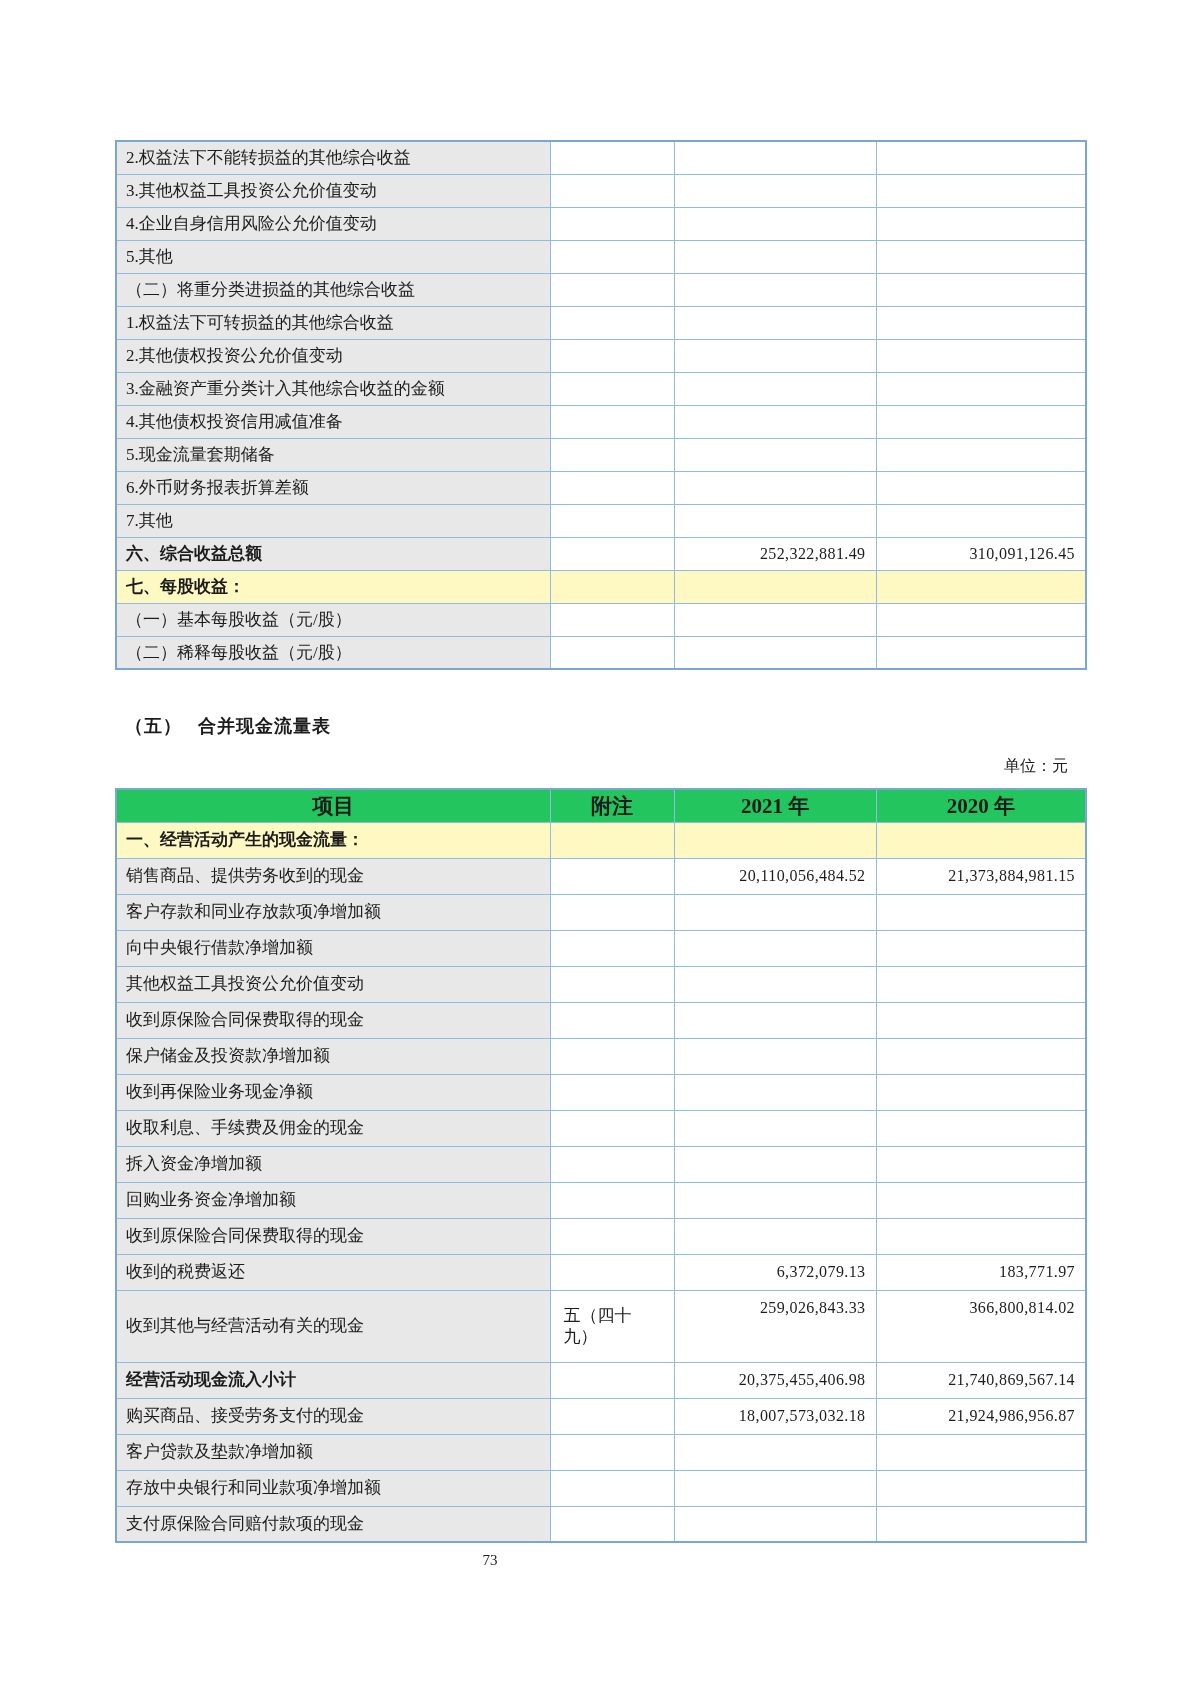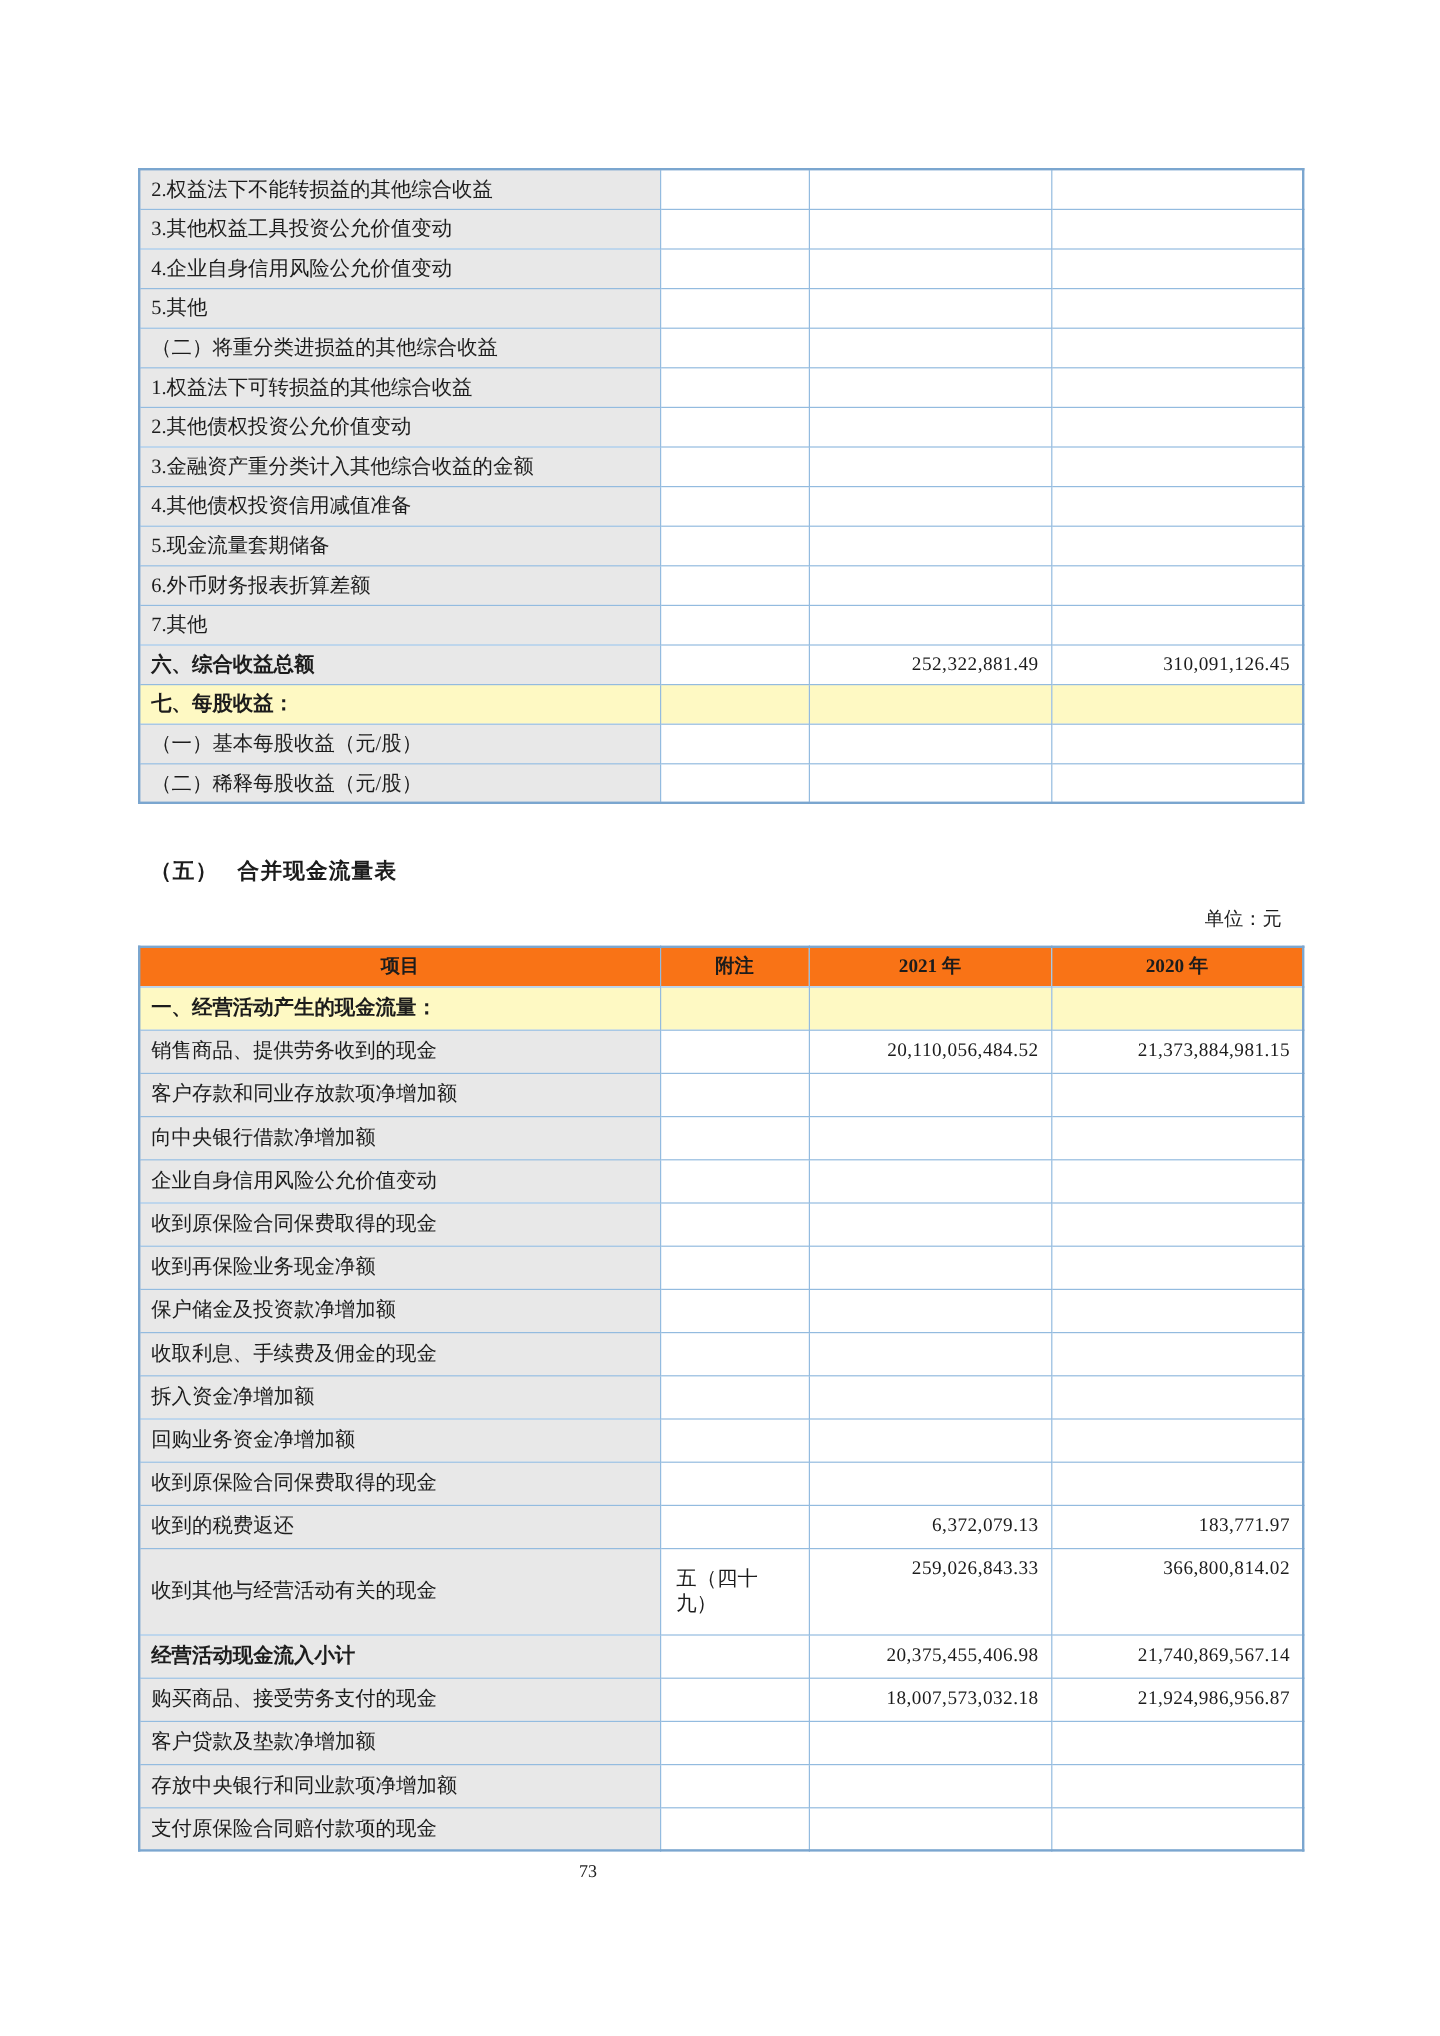--- a/index.html
+++ b/index.html
@@ -21,25 +21,25 @@
     font-size:17px;
     border:2px solid #7ba6cf;
   }
   .fin-table td, .fin-table th {
     border:1px solid #93bbdf;
     vertical-align:middle;
     overflow:hidden;
     line-height:1.25;
   }
   .fin-table th {
-    background:#f97316;
+    background:#22c55e;
     font-weight:bold;
     text-align:center;
     height:33px;
-    font-size:16px;
+    font-size:21px;
   }
   .item {
     background:#e8e8e8;
     text-align:left;
     padding:2px 6px 2px 9px;
   }
   .note { padding:2px 13px; }
   .num  {
     text-align:right;
     padding:2px 10px 2px 2px;
@@ -230,39 +230,39 @@
         <td class="num"></td>
         <td class="num"></td>
       </tr>
       <tr>
         <td class="item">向中央银行借款净增加额</td>
         <td class="note"></td>
         <td class="num"></td>
         <td class="num"></td>
       </tr>
       <tr>
-        <td class="item">企业自身信用风险公允价值变动</td>
+        <td class="item">其他权益工具投资公允价值变动</td>
         <td class="note"></td>
         <td class="num"></td>
         <td class="num"></td>
       </tr>
       <tr>
         <td class="item">收到原保险合同保费取得的现金</td>
         <td class="note"></td>
         <td class="num"></td>
         <td class="num"></td>
       </tr>
       <tr>
+        <td class="item">保户储金及投资款净增加额</td>
+        <td class="note"></td>
+        <td class="num"></td>
+        <td class="num"></td>
+      </tr>
+      <tr>
         <td class="item">收到再保险业务现金净额</td>
-        <td class="note"></td>
-        <td class="num"></td>
-        <td class="num"></td>
-      </tr>
-      <tr>
-        <td class="item">保户储金及投资款净增加额</td>
         <td class="note"></td>
         <td class="num"></td>
         <td class="num"></td>
       </tr>
       <tr>
         <td class="item">收取利息、手续费及佣金的现金</td>
         <td class="note"></td>
         <td class="num"></td>
         <td class="num"></td>
       </tr>

